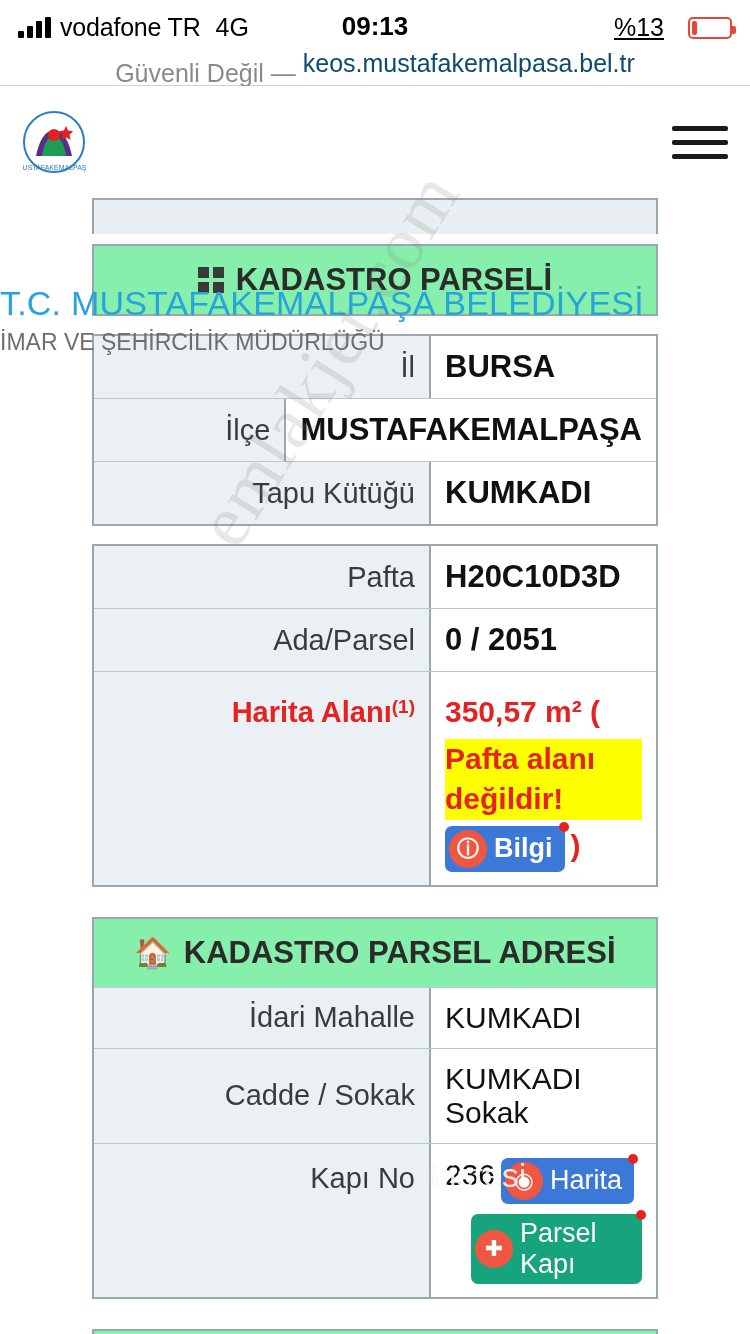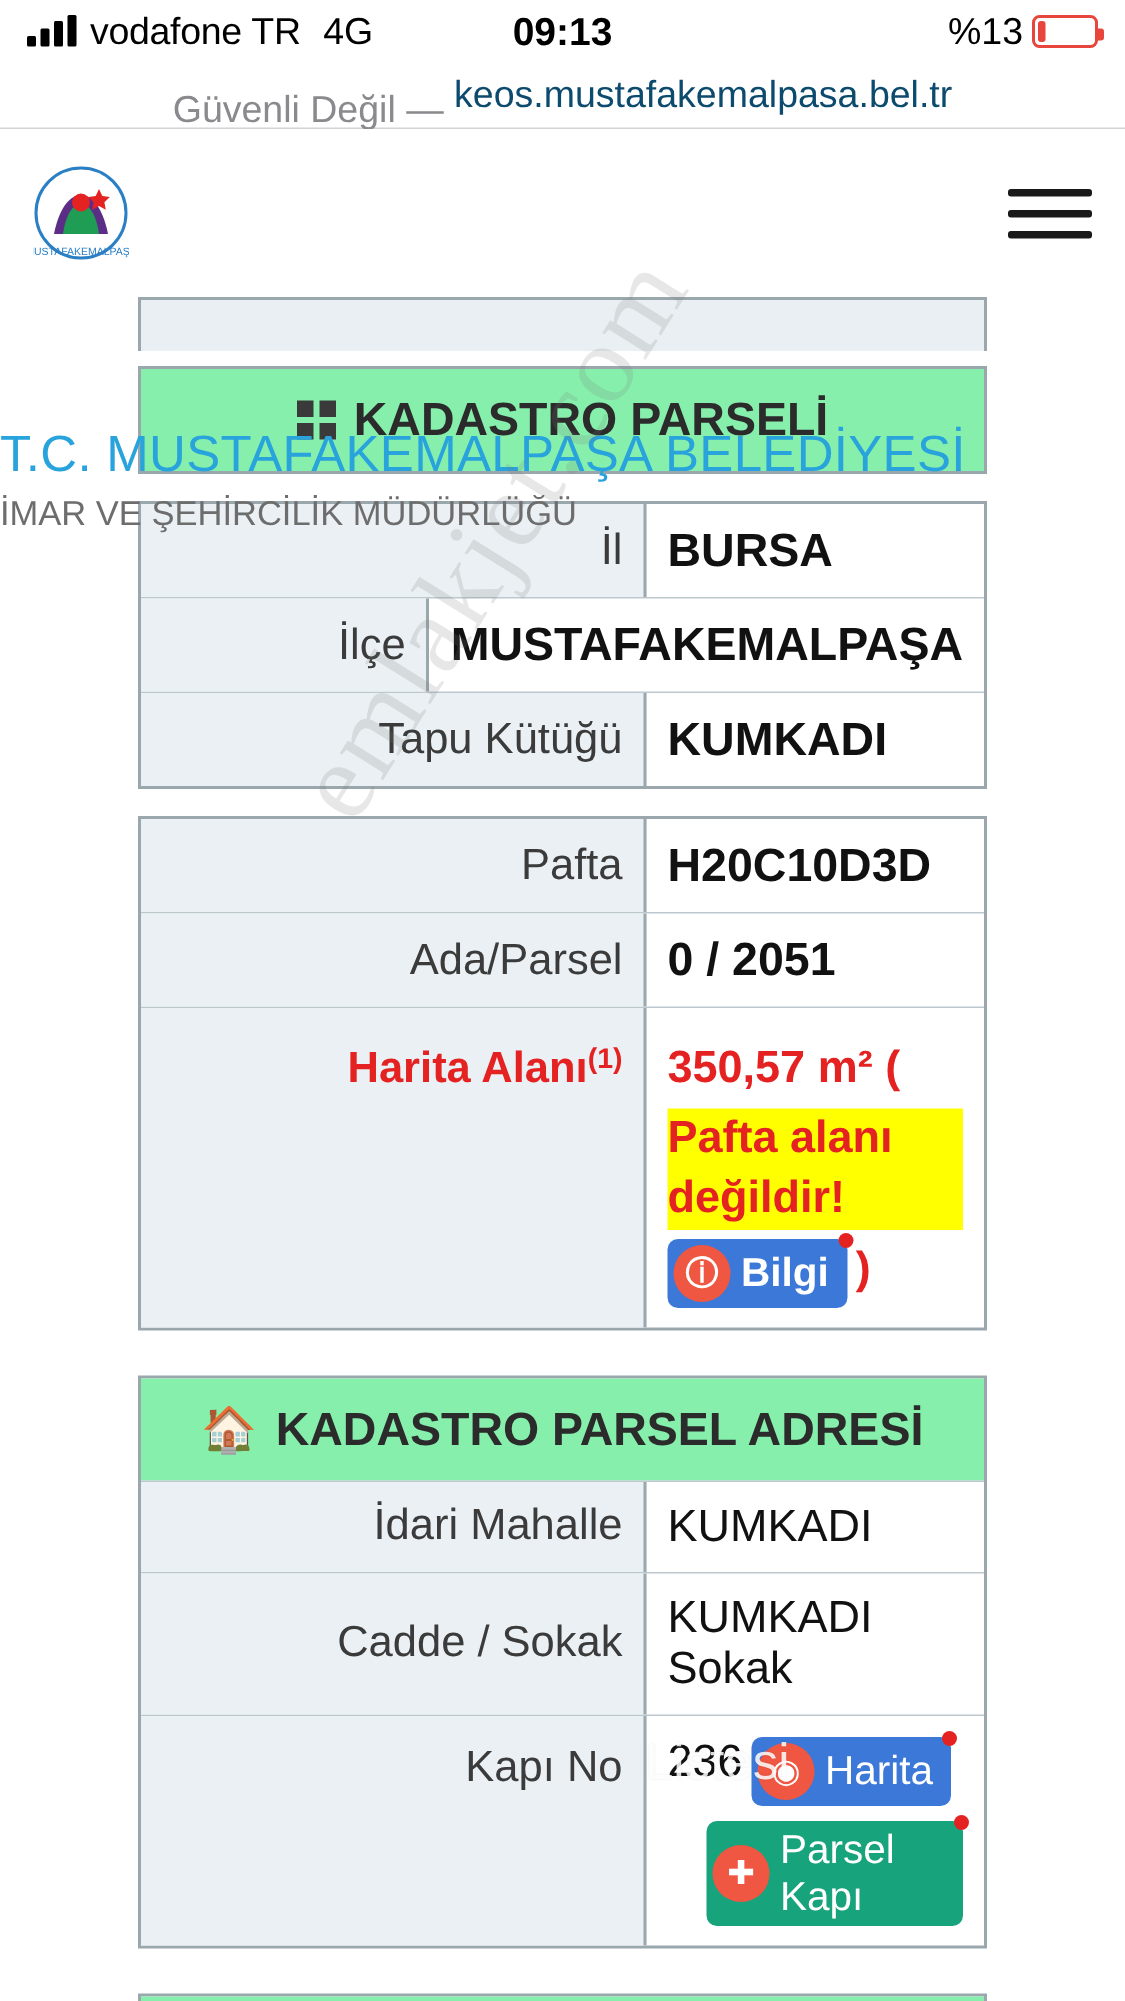--- a/index.html
+++ b/index.html
@@ -8,42 +8,43 @@
     width: 750px; height: 1334px;
     background: #ffffff;
     font-family: "Liberation Sans", sans-serif;
     overflow: hidden;
   }
 
   
   .status-bar {
     height: 42px;
     display: flex;
-    align-items: center;
+    align-items: flex-end;
     padding: 0 18px;
     font-size: 25px;
     color: #000;
     position: relative;
   }
   .sb-left { display: flex; align-items: center; gap: 9px; }
   .signal { display: flex; align-items: flex-end; gap: 3px; height: 20px; }
   .signal i { display: block; width: 6px; background: #000; border-radius: 1px; }
   .signal i:nth-child(1){ height: 7px; }
   .signal i:nth-child(2){ height: 12px; }
   .signal i:nth-child(3){ height: 17px; }
   .signal i:nth-child(4){ height: 21px; background:#000; }
   .carrier { font-size: 25px; letter-spacing: -0.2px; }
   .net { font-size: 25px; margin-left: 6px; }
   .sb-time {
     position: absolute; left: 50%; transform: translateX(-50%);
     font-weight: bold; font-size: 26px;
   }
   .sb-right {
-    margin-left: auto; display: flex; align-items: center; gap: 6px;
+    margin-left: auto; display: flex; align-items: center; gap: 24px;
     font-size: 25px;
+    text-decoration: underline;
   }
   .battery {
     width: 44px; height: 22px; border: 2px solid #e8453c; border-radius: 5px;
     position: relative; display: flex; align-items: center; padding: 2px;
   }
   .battery::after {
     content:""; position: absolute; right: -6px; top: 7px;
     width: 4px; height: 8px; background: #e8453c; border-radius: 0 2px 2px 0;
   }
   .battery .lvl { background: #e8453c; height: 100%; border-radius: 2px; }

